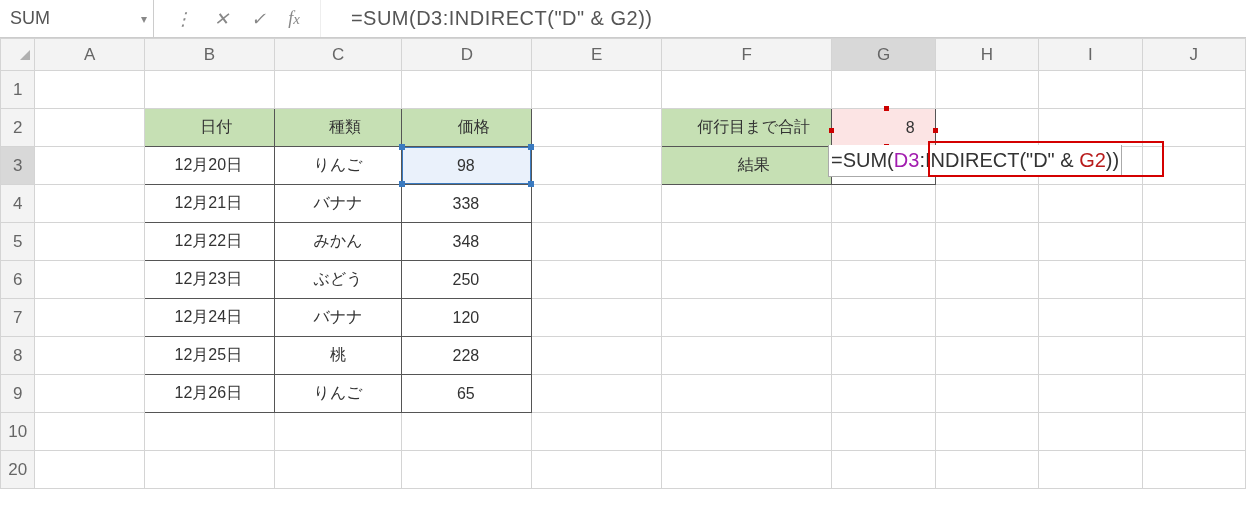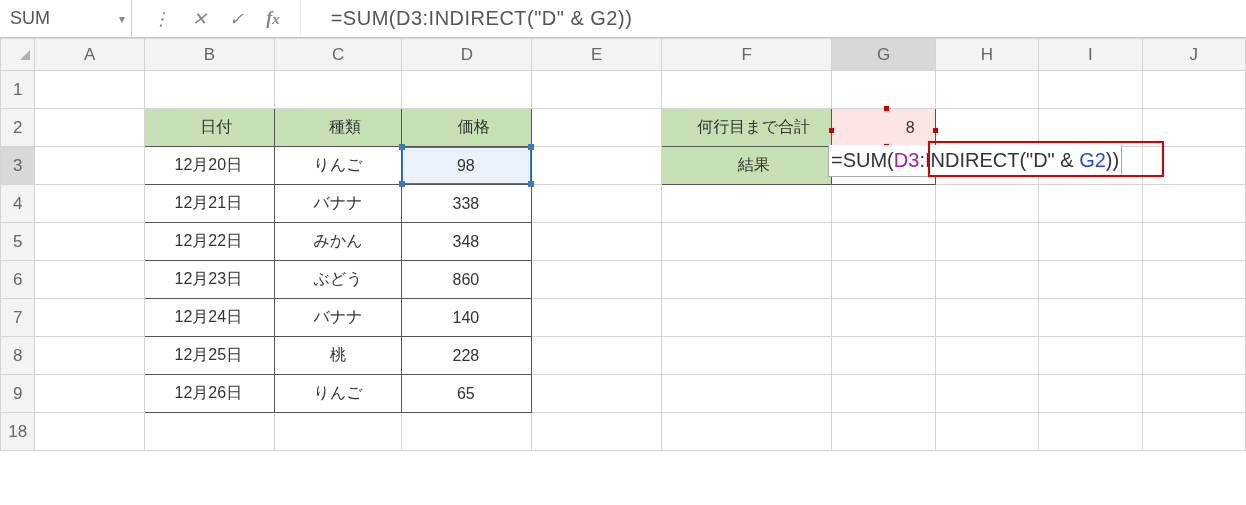--- a/index.html
+++ b/index.html
@@ -13,21 +13,21 @@
       overflow: hidden;
     }
     .formula-bar {
       display: flex;
       align-items: center;
       height: 38px;
       border-bottom: 1px solid #ccc;
       background: #fff;
     }
     .name-box {
-      width: 132px;
+      width: 154px;
       height: 100%;
       display: flex;
       align-items: center;
       padding: 0 10px;
       border-right: 1px solid #ccc;
       position: relative;
       color: #555;
       font-size: 18px;
     }
     .name-box .dd {
@@ -40,21 +40,21 @@
     }
     .fb-btns {
       display: flex;
       align-items: center;
       gap: 22px;
       padding: 0 20px;
       border-right: 1px solid #eee;
       height: 100%;
     }
     .fb-btns span { color: #888; font-size: 18px; font-style: italic; cursor: pointer; }
-    .fb-btns .fx { font-style: italic; font-family: serif; font-weight: bold; }
+    .fb-btns .fx { font-style: italic; font-family: serif; }
     .formula-text {
       flex: 1;
       padding: 0 30px;
       color: #555;
       font-size: 20px;
       letter-spacing: 0.5px;
     }
     .grid-wrap {
       position: relative;
     }
@@ -167,21 +167,21 @@
       font-size: 20px;
       white-space: nowrap;
       color: #333;
       background: #fff;
       padding: 4px 2px;
       border-left: 1px solid #aaa;
       border-right: 1px solid #aaa;
       border-bottom: 1px solid #aaa;
     }
     .tok-blue { color: #a21caf; }
-    .tok-red { color: #1d4ed8; }
+    .tok-red { color: #b91c1c; }
     .redbox {
       position: absolute;
       border: 2px solid #d40000;
       pointer-events: none;
     }
   </style>
 </head>
 <body>
 
 <div class="formula-bar">
@@ -299,34 +299,34 @@
           <td></td>
           <td></td>
           <td></td>
           <td></td>
     </tr>
     <tr>
       <th>6</th>
       <td></td>
       <td class="data-cell al-r">12月23日</td>
       <td class="data-cell al-c">ぶどう</td>
-      <td class="data-cell al-r">860</td>
+      <td class="data-cell al-r">250</td>
       <td></td>
           <td></td>
           <td></td>
           <td></td>
           <td></td>
           <td></td>
     </tr>
     <tr>
       <th>7</th>
       <td></td>
       <td class="data-cell al-r">12月24日</td>
       <td class="data-cell al-c">バナナ</td>
-      <td class="data-cell al-r">140</td>
+      <td class="data-cell al-r">120</td>
       <td></td>
           <td></td>
           <td></td>
           <td></td>
           <td></td>
           <td></td>
     </tr>
     <tr>
       <th>8</th>
       <td></td>
@@ -347,21 +347,34 @@
       <td class="data-cell al-c">りんご</td>
       <td class="data-cell al-r">65</td>
       <td></td>
           <td></td>
           <td></td>
           <td></td>
           <td></td>
           <td></td>
     </tr>
     <tr>
-      <th>18</th>
+      <th>10</th>
+      <td></td>
+          <td></td>
+          <td></td>
+          <td></td>
+          <td></td>
+          <td></td>
+          <td></td>
+          <td></td>
+          <td></td>
+          <td></td>
+    </tr>
+    <tr>
+      <th>20</th>
       <td></td>
           <td></td>
           <td></td>
           <td></td>
           <td></td>
           <td></td>
           <td></td>
           <td></td>
           <td></td>
           <td></td>

